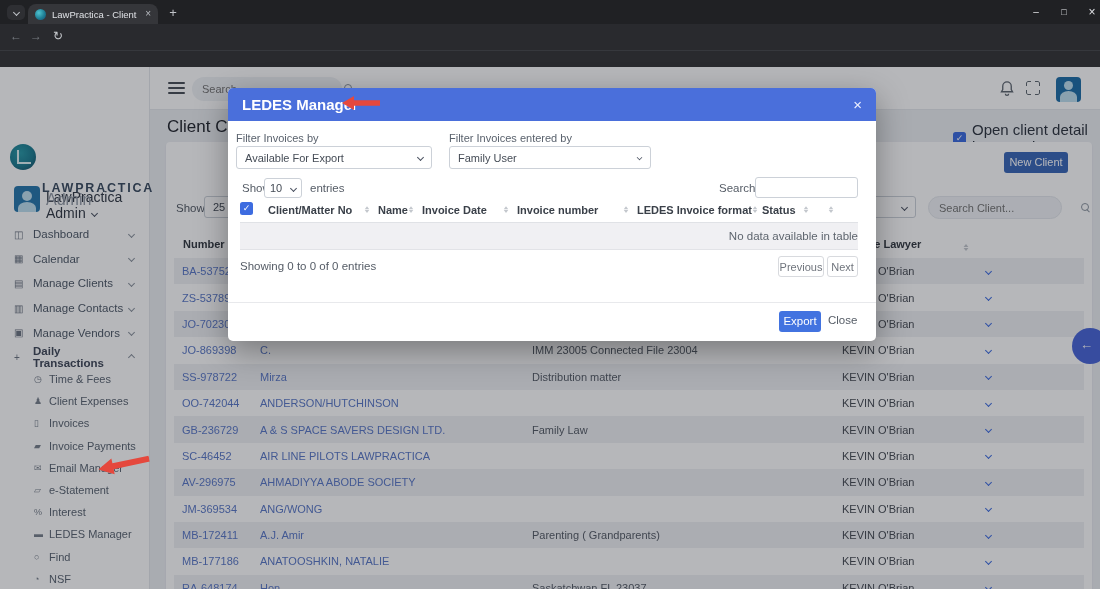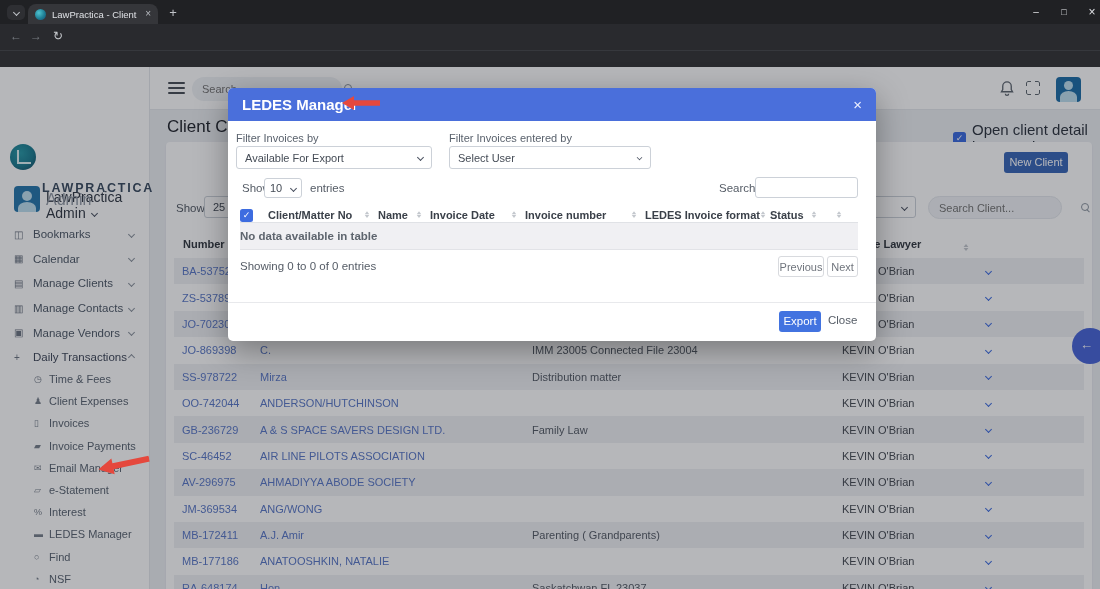--- a/index.html
+++ b/index.html
@@ -127,25 +127,25 @@
   .modal { position:absolute; top:88px; left:228px; width:648px; height:253px; background:#fff; border-radius:5px; box-shadow:0 10px 32px rgba(0,0,0,.35); z-index:50; }
   .mhead { position:absolute; top:0; left:0; right:0; height:33px; background:#4a6fdb; border-radius:5px 5px 0 0; display:flex; align-items:center; padding:0 14px; }
   .mtitle { font-size:15px; font-weight:700; color:#fff; flex:1; }
   .mclose { color:#eef1ff; font-size:15px; line-height:1; }
   .mclose::before { content:"×"; }
   .flabel { position:absolute; font-size:11px; color:#5a626d; }
   .fsel { position:absolute; height:23px; }
   .msmall { position:absolute; font-size:11.5px; color:#555c66; }
   .mshowsel { position:absolute; top:178px; left:264px; width:38px; height:20px; padding:2px 5px; }
   .msearch { position:absolute; top:177px; left:755px; width:103px; height:21px; border:1px solid #ccd1d8; border-radius:3px; padding:0 6px; font-size:11px; color:#333; font-family:inherit; outline:none; }
-  .mthead { position:absolute; top:202px; left:240px; width:618px; height:21px; display:flex; align-items:flex-end; border-bottom:1px solid #e0e2e6; }
+  .mthead { position:absolute; top:202px; left:240px; width:618px; height:21px; display:flex; align-items:flex-start; border-bottom:1px solid #e0e2e6; }
   .mthead .hc { display:flex; align-items:center; justify-content:space-between; padding-right:8px; }
   .mthead .hc span.t { font-size:11px; font-weight:700; color:#3a4049; white-space:nowrap; }
   .mthead .sort { transform:scale(.75); }
-  .memptyrow { position:absolute; top:223px; left:240px; width:618px; height:27px; background:#f0f0f3; border-bottom:1px solid #e2e3e7; text-align:left; font-size:11.5px; color:#5e656e; line-height:27px;font-weight:bold; }
+  .memptyrow { position:absolute; top:223px; left:240px; width:618px; height:27px; background:#f0f0f3; border-bottom:1px solid #e2e3e7; text-align:right; font-size:11.5px; color:#5e656e; line-height:27px; }
   .msummary { position:absolute; top:260px; left:240px; font-size:11.5px; color:#555c66; }
   .pgbtn { position:absolute; top:256px; height:21px; border:1px solid #d8dade; border-radius:3px; background:#fff; font-size:11px; color:#70757d; text-align:center; line-height:20px; }
   .mdivider { position:absolute; top:302px; left:0; width:648px; height:1px; background:#e8e9ec; }
   .exportbtn { position:absolute; top:311px; left:779px; width:42px; height:21px; background:#4273e0; border-radius:3px; color:#fff; font-size:11.5px; text-align:center; line-height:21px; z-index:51; }
   .closebtn { position:absolute; top:314px; left:828px; font-size:11.5px; color:#555c66; z-index:51; }
 
   
   .arrow { position:absolute; z-index:60; }
   .bellsvg, .arrow svg { display:block; }
 </style>
@@ -196,21 +196,21 @@
   <div class="sidebar">
     <span class="logocircle"></span>
     <span class="logotext">LAWPRACTICA</span>
     <span class="userava"></span>
     <span class="uname"><span>LawPractica Admin</span> <span class="chev dark" style="margin-left:2px;vertical-align:2px"></span></span>
     <span class="urole">Admin</span>
 
     <div class="menu1">
       <div class="mi">
           <span class="ig">◫</span>
-          <span class="lb">Bookmarks</span>
+          <span class="lb">Dashboard</span>
           <span class="chev"></span>
         </div>
       <div class="mi">
           <span class="ig">▦</span>
           <span class="lb">Calendar</span>
           <span class="chev"></span>
         </div>
       <div class="mi">
           <span class="ig">▤</span>
           <span class="lb">Manage Clients</span>
@@ -221,21 +221,21 @@
           <span class="lb">Manage Contacts</span>
           <span class="chev"></span>
         </div>
       <div class="mi">
           <span class="ig">▣</span>
           <span class="lb">Manage Vendors</span>
           <span class="chev"></span>
         </div>
       <div class="mi">
           <span class="ig">+</span>
-          <span class="lb" style="font-weight:400;color:#41495a">Daily Transactions</span>
+          <span class="lb" style="font-weight:700;color:#41495a">Daily Transactions</span>
           <span class="chev up"></span>
         </div>
     </div>
 
     <div class="menu2">
       <div class="mi">
           <span class="ig">◷</span>
           <span class="lb">Time &amp; Fees</span>
         </div>
       <div class="mi">
@@ -364,21 +364,21 @@
       </div>
     <div class="trow">
         <span class="c no">GB-236729</span>
         <span class="c nm">A &amp; S SPACE SAVERS DESIGN LTD.</span>
         <span class="c mt">Family Law</span>
         <span class="c lw">KEVIN O'Brian</span>
         <span class="chev blue"></span>
       </div>
     <div class="trow">
         <span class="c no">SC-46452</span>
-        <span class="c nm">AIR LINE PILOTS ASSOCIATION</span>
+        <span class="c nm">AIR LINE PILOTS LAWPRACTICA</span>
         <span class="c mt"></span>
         <span class="c lw">KEVIN O'Brian</span>
         <span class="chev blue"></span>
       </div>
     <div class="trow">
         <span class="c no">AV-296975</span>
         <span class="c nm">AHMADIYYA ABODE SOCIETY</span>
         <span class="c mt"></span>
         <span class="c lw">KEVIN O'Brian</span>
         <span class="chev blue"></span>
@@ -423,42 +423,42 @@
       <span class="mclose"></span>
     </div>
 
     <span class="flabel" style="top:44px;left:8px">Filter Invoices by</span>
     <div class="sel fsel" style="top:58px;left:8px;width:196px">
         <span class="val">Available For Export</span>
         <span class="chev dark"></span>
       </div>
     <span class="flabel" style="top:44px;left:221px">Filter Invoices entered by</span>
     <div class="sel fsel" style="top:58px;left:221px;width:202px">
-        <span class="val">Select User</span>
+        <span class="val">Family User</span>
         <span class="chev dark" style="transform:rotate(45deg) scale(.8)"></span>
       </div>
 
     <span class="msmall" style="top:94px;left:14px">Show</span>
     <div class="sel mshowsel" style="top:90px;left:36px">
         <span class="val">10</span>
         <span class="chev dark"></span>
       </div>
     <span class="msmall" style="top:94px;left:82px">entries</span>
     <span class="msmall" style="top:94px;left:491px">Search:</span>
     <input class="msearch" style="top: 89px; left: 527px;">
 
     <div class="mthead" style="top:114px;left:12px">
       <div class="hc" style="width:28px">
           <span class="cbx"></span>
         </div>
       <div class="hc" style="width:110px">
           <span class="t">Client/Matter No</span>
           <span class="sort"></span>
         </div>
-      <div class="hc" style="width:52px">
+      <div class="hc" style="width:44px">
           <span class="t">Name</span>
           <span class="sort"></span>
         </div>
       <div class="hc" style="width:95px">
           <span class="t">Invoice Date</span>
           <span class="sort"></span>
         </div>
       <div class="hc" style="width:120px">
           <span class="t">Invoice number</span>
           <span class="sort"></span>

